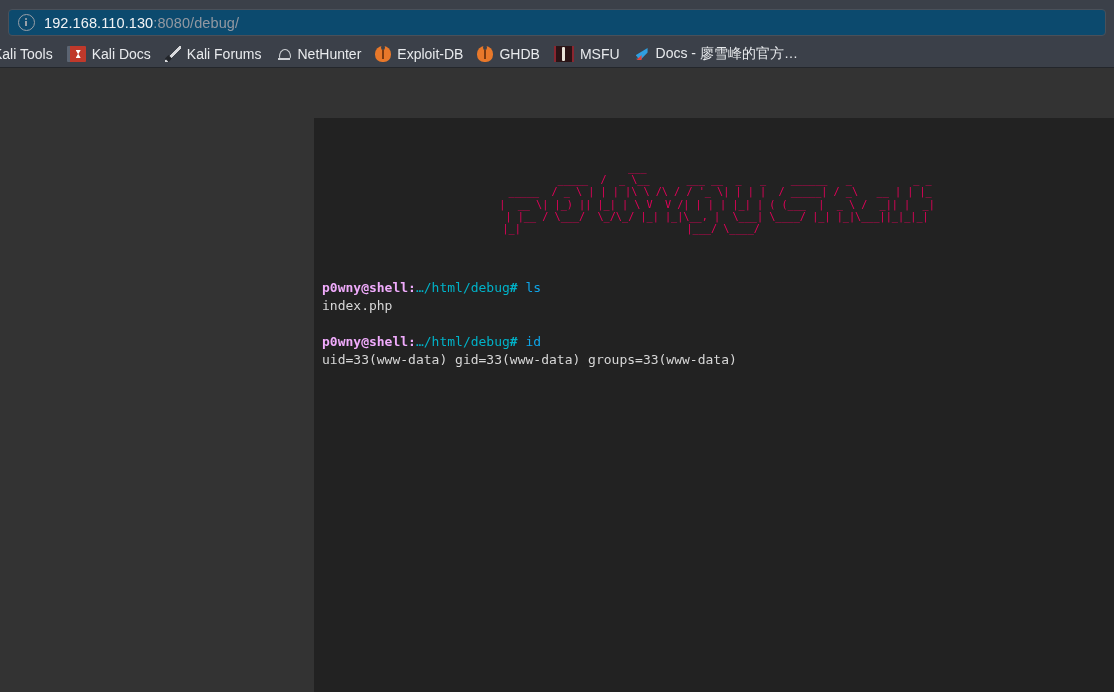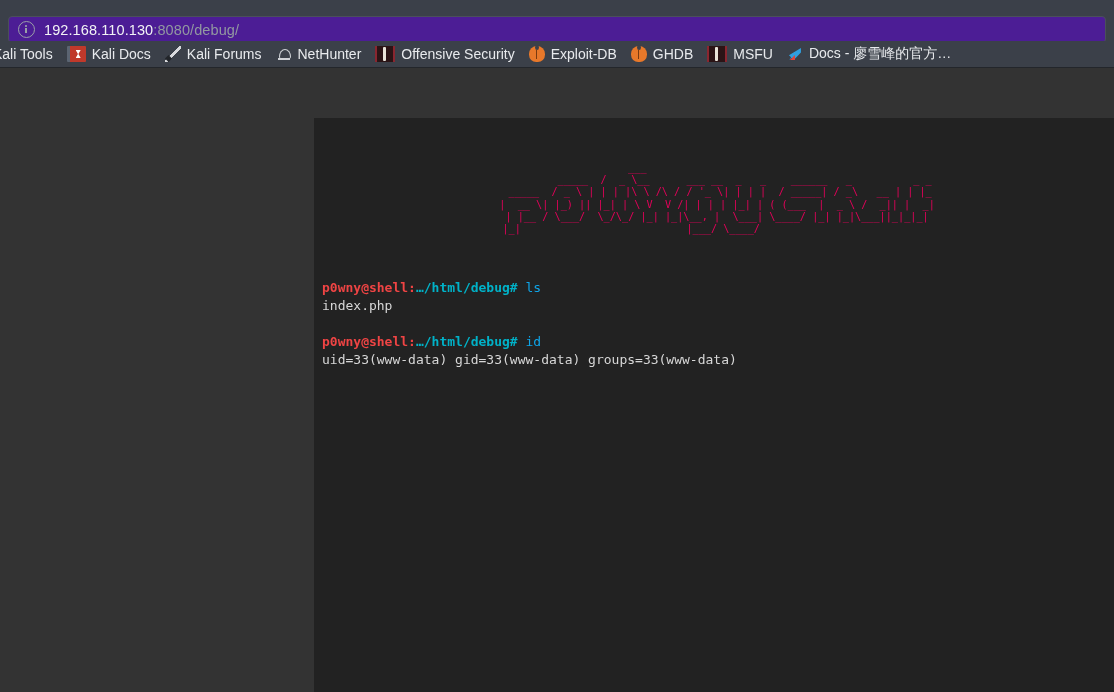--- a/index.html
+++ b/index.html
@@ -25,24 +25,24 @@
     left: 0; top: 0;
     width: 1114px;
     height: 41px;
     background: #3b4049;
     box-sizing: border-box;
   }
 
   .urlbar {
     position: absolute;
     left: 8px;
-    top: 16px;
+    top: 9px;
     width: 1098px;
     height: 27px;
-    background: #4c1d95;
+    background: #0c4a6e;
     border: 1px solid #4a5059;
     border-radius: 4px;
     box-sizing: border-box;
     display: flex;
     align-items: center;
     padding-left: 9px;
   }
 
   .info-icon {
     width: 15px;
@@ -253,22 +253,22 @@
     font-family: "DejaVu Sans Mono", "Liberation Mono", monospace;
     font-size: 13px;
     line-height: 18px;
     white-space: pre-wrap;
     word-break: break-all;
     color: #d7d7d7;
     padding: 44px 0 0 4px;
     margin: 0;
   }
 
-  .ps-user  { color: #ef4444; font-weight: bold; }
-  .ps-path  { color: #00b2c8; font-weight: bold; }
+  .ps-user  { color: #f0abfc; font-weight: bold; }
+  .ps-path  { color: #00b2c8; font-weight: normal; }
   .ps-hash  { color: #00b2c8; font-weight: bold; }
   .cmd      { color: #0ea5e9; }
   .out      { color: #d7d7d7; }
 
   .shell-input-bar {
     flex: 0 0 36px;
     height: 36px;
     background: #1f1f1f;
     border-top: 1px solid #3a3a3a;
     display: flex;
@@ -334,24 +334,20 @@
     <div class="bm">
       <span class="bm-ico ico-forums"></span>
       <span class="bm-label">Kali Forums</span>
     </div>
 
     <div class="bm">
       <span class="bm-ico ico-nethunter"></span>
       <span class="bm-label">NetHunter</span>
     </div>
 
-    <div class="bm">
-      <span class="bm-ico ico-offsec"></span>
-      <span class="bm-label">Offensive Security</span>
-    </div>
 
     <div class="bm">
       <span class="bm-ico ico-bug"></span>
       <span class="bm-label">Exploit-DB</span>
     </div>
 
     <div class="bm">
       <span class="bm-ico ico-bug"></span>
       <span class="bm-label">GHDB</span>
     </div>

